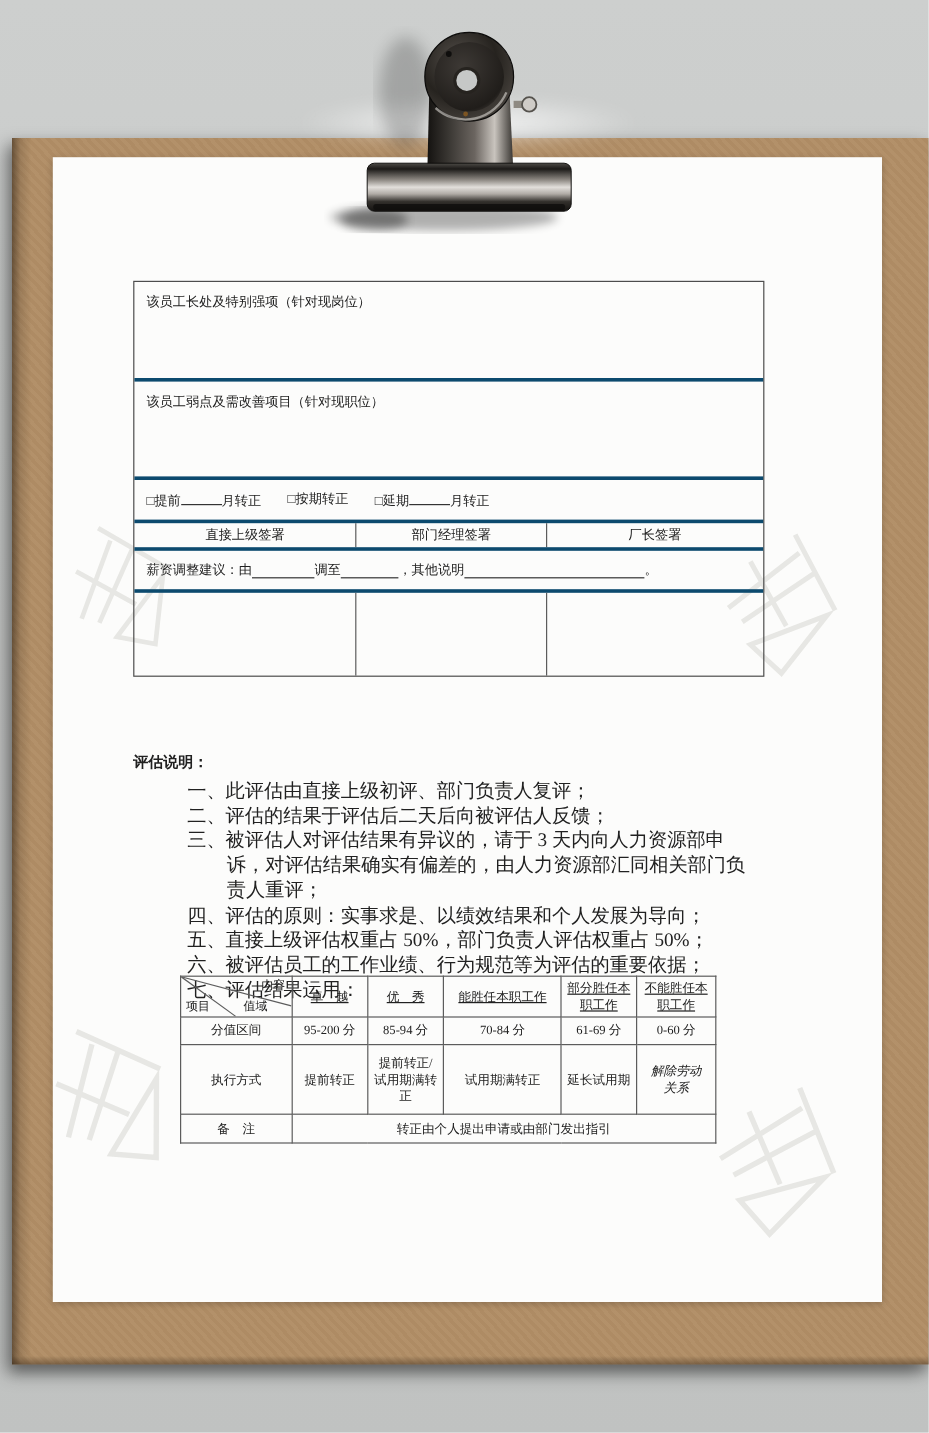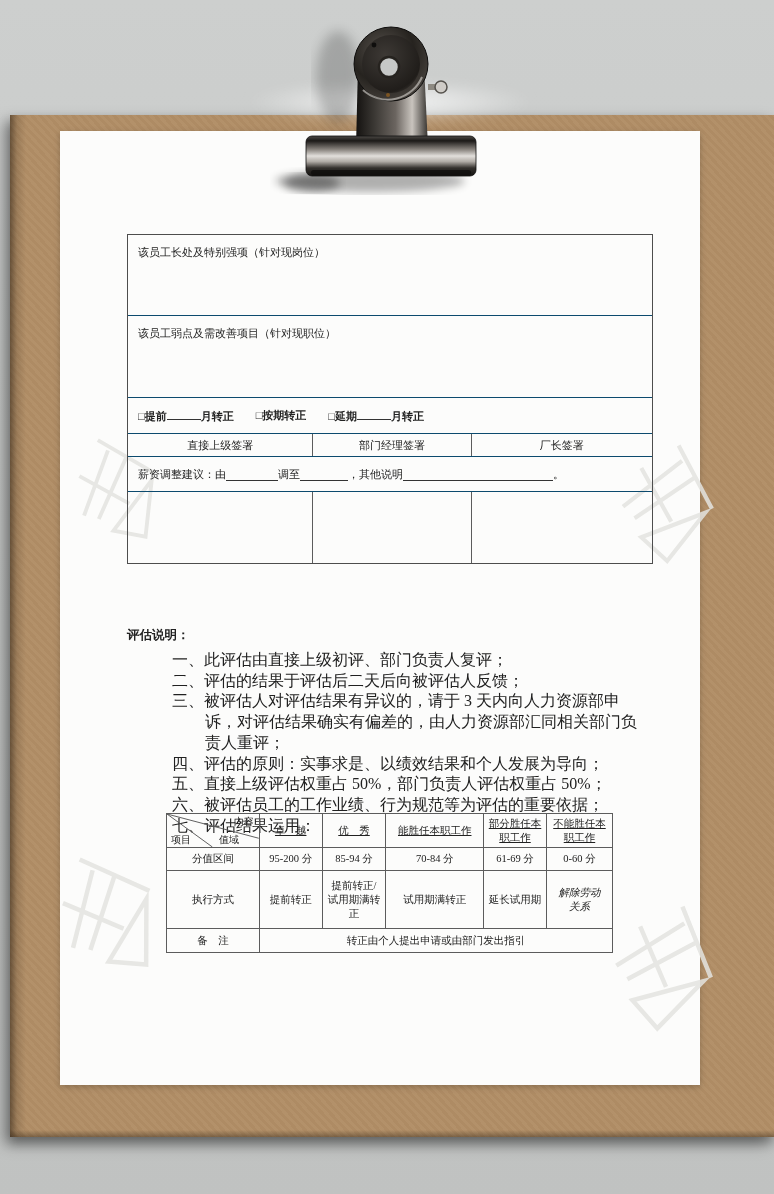--- a/index.html
+++ b/index.html
@@ -8,41 +8,41 @@
     font-family:"Liberation Serif","DejaVu Serif",serif;color:#212121;}
   
   .board{position:absolute;left:10px;top:115px;width:764px;height:1022px;
     background:
       linear-gradient(90deg,rgba(30,20,10,0.5) 0px,rgba(30,20,10,0.15) 7px,rgba(0,0,0,0) 16px),
       linear-gradient(0deg,rgba(40,28,15,0.4) 0px,rgba(0,0,0,0) 7px),
       repeating-linear-gradient(47deg,rgba(255,255,255,0.025) 0 3px,rgba(0,0,0,0.02) 3px 6px),
       #b18e66;
     box-shadow:-6px 7px 14px rgba(0,0,0,0.35),0 6px 10px rgba(0,0,0,0.25);}
   
-  .paper{position:absolute;left:60px;top:131px;width:640px;height:954px;background:#fcfcfb;
+  .paper{position:absolute;left:44px;top:131px;width:691px;height:954px;background:#fcfcfb;
     box-shadow:0 2px 6px rgba(0,0,0,0.22);}
   
   .clip-glow{position:absolute;left:245px;top:80px;width:290px;height:44px;border-radius:50%;
     background:radial-gradient(ellipse at center,rgba(255,255,255,0.85) 0%,rgba(255,255,255,0) 70%);
     filter:blur(6px);}
   .clip{position:absolute;left:270px;top:15px;width:230px;height:180px;}
   
   .t1{position:absolute;left:67px;top:103px;width:526px;border:1px solid #4d4d4d;background:transparent;box-sizing:border-box;}
-  .t1-row{position:relative;box-sizing:border-box;border-top:1px solid #0c4a6e;font-size:11px;line-height:17px;}
+  .t1-row{position:relative;box-sizing:border-box;border-top:3px solid #0c4a6e;font-size:11px;line-height:17px;}
   .t1-row.first{border-top:none;}
   .t1-label{padding:9px 10px 0 10px;display:block;}
   .r-tall1{height:80px;} .r-tall2{height:82px;}
   .r-check{height:36px;} .r-salary{height:35px;}
   .r-sighead{height:23px;display:flex;} .r-sigbody{height:72px;display:flex;}
   .sig-cell{box-sizing:border-box;border-left:1px solid #5c5c5c;display:flex;align-items:center;justify-content:center;font-size:11px;}
   .sig-cell.c1{border-left:none;width:35.2%;} .sig-cell.c2{width:30.2%;} .sig-cell.c3{width:34.6%;}
   .inline-line{padding:0 10px;display:flex;align-items:center;height:100%;white-space:nowrap;}
   .blank{display:inline-block;border-bottom:1px solid #333;height:13px;vertical-align:baseline;}
   .b34{width:34px;} .b52{width:52px;} .b48{width:48px;} .b150{width:150px;}
-  .opt{margin-right:22px;white-space:nowrap;font-weight:bold;}
+  .opt{margin-right:22px;white-space:nowrap;}
   
   .notes-title{position:absolute;left:67px;top:496px;font-size:12.5px;font-weight:bold;
     font-family:Liberation Serif, serif;}
   .notes{position:absolute;left:112px;top:519px;width:478px;font-size:16px;line-height:20.7px;}
   .note-item{padding-left:33px;text-indent:-33px;}
   
   .t2{position:absolute;left:106px;top:682px;width:447px;border-collapse:collapse;table-layout:fixed;
     font-size:10.5px;}
   .t2 td{border:1px solid #5c5c5c;text-align:center;vertical-align:middle;padding:1px 4px;box-sizing:border-box;}
   .t2{border:1px solid #3f3f3f;}

